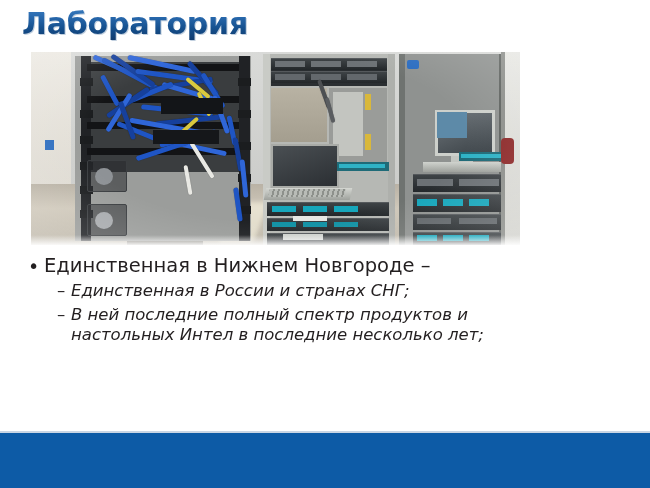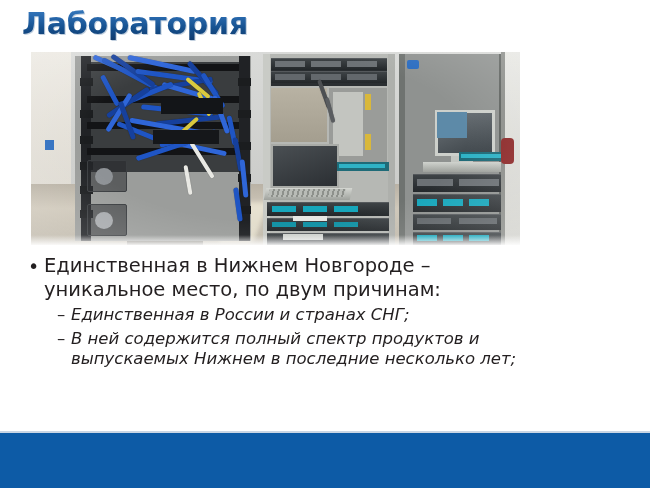--- a/index.html
+++ b/index.html
@@ -332,35 +332,31 @@
       <div id="photo-bottom-fade"></div>
     </div>
   </div>
 
   <div id="body">
 
     <div class="l1">
       <span class="l1-bullet">•</span>
       <span class="l1-text">Единственная в Нижнем Новгороде –</span>
     </div>
-    <div class="l1">
-      <span class="l1-bullet"></span>
-      <span class="l1-text">уникальное место, по двум причинам:</span>
-    </div>
 
     <div class="l2">
       <span class="l2-dash">–</span>
       <span class="l2-text">Единственная в России и странах СНГ;</span>
     </div>
 
     <div class="l2">
       <span class="l2-dash">–</span>
       <span class="l2-text">
-        <span style="display:block">В ней содержится полный спектр продуктов и</span>
-        <span style="display:block">выпускаемых Нижнем в последние несколько лет;</span>
+        <span style="display:block">В ней последние полный спектр продуктов и</span>
+        <span style="display:block">настольных Интел в последние несколько лет;</span>
       </span>
     </div>
 
   </div>
 
   <div id="footer-hairline"></div>
   <div id="footer">
     
 
     

